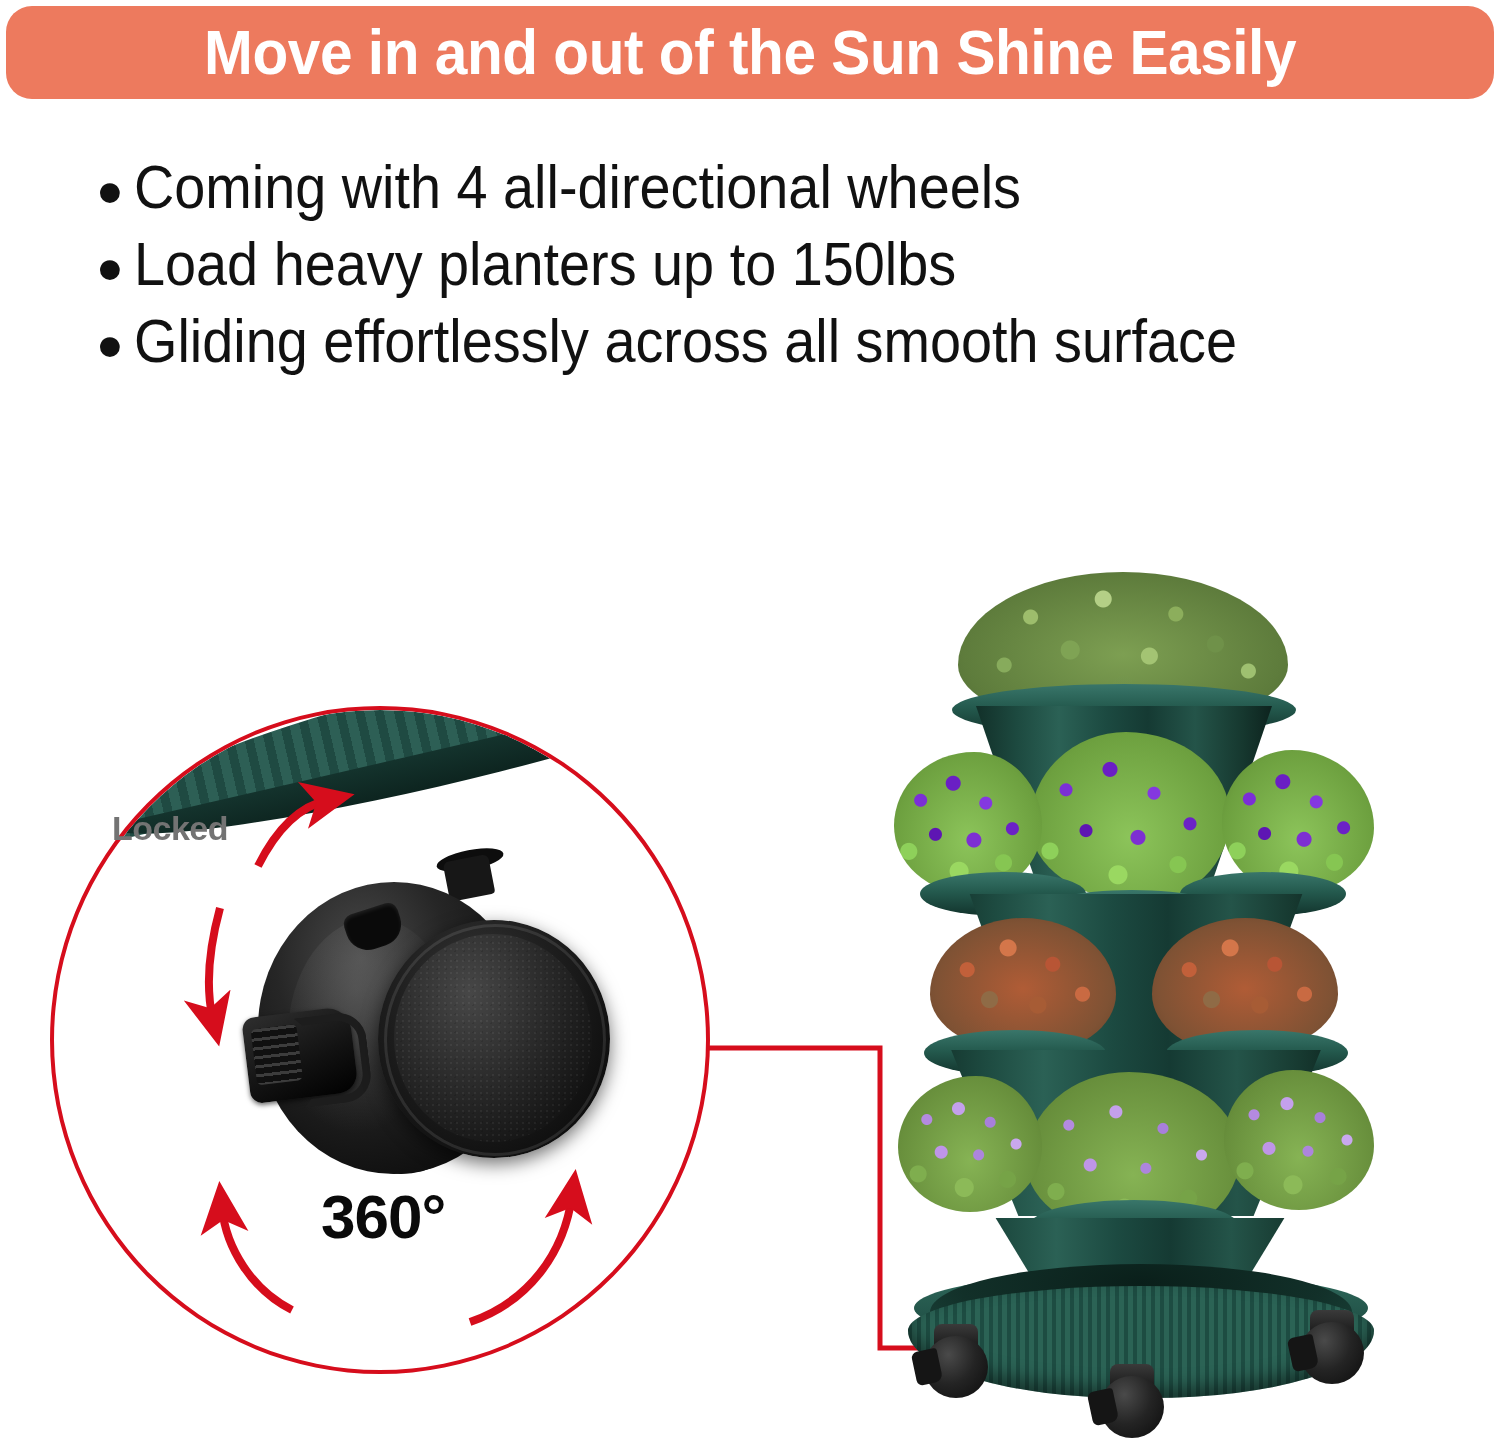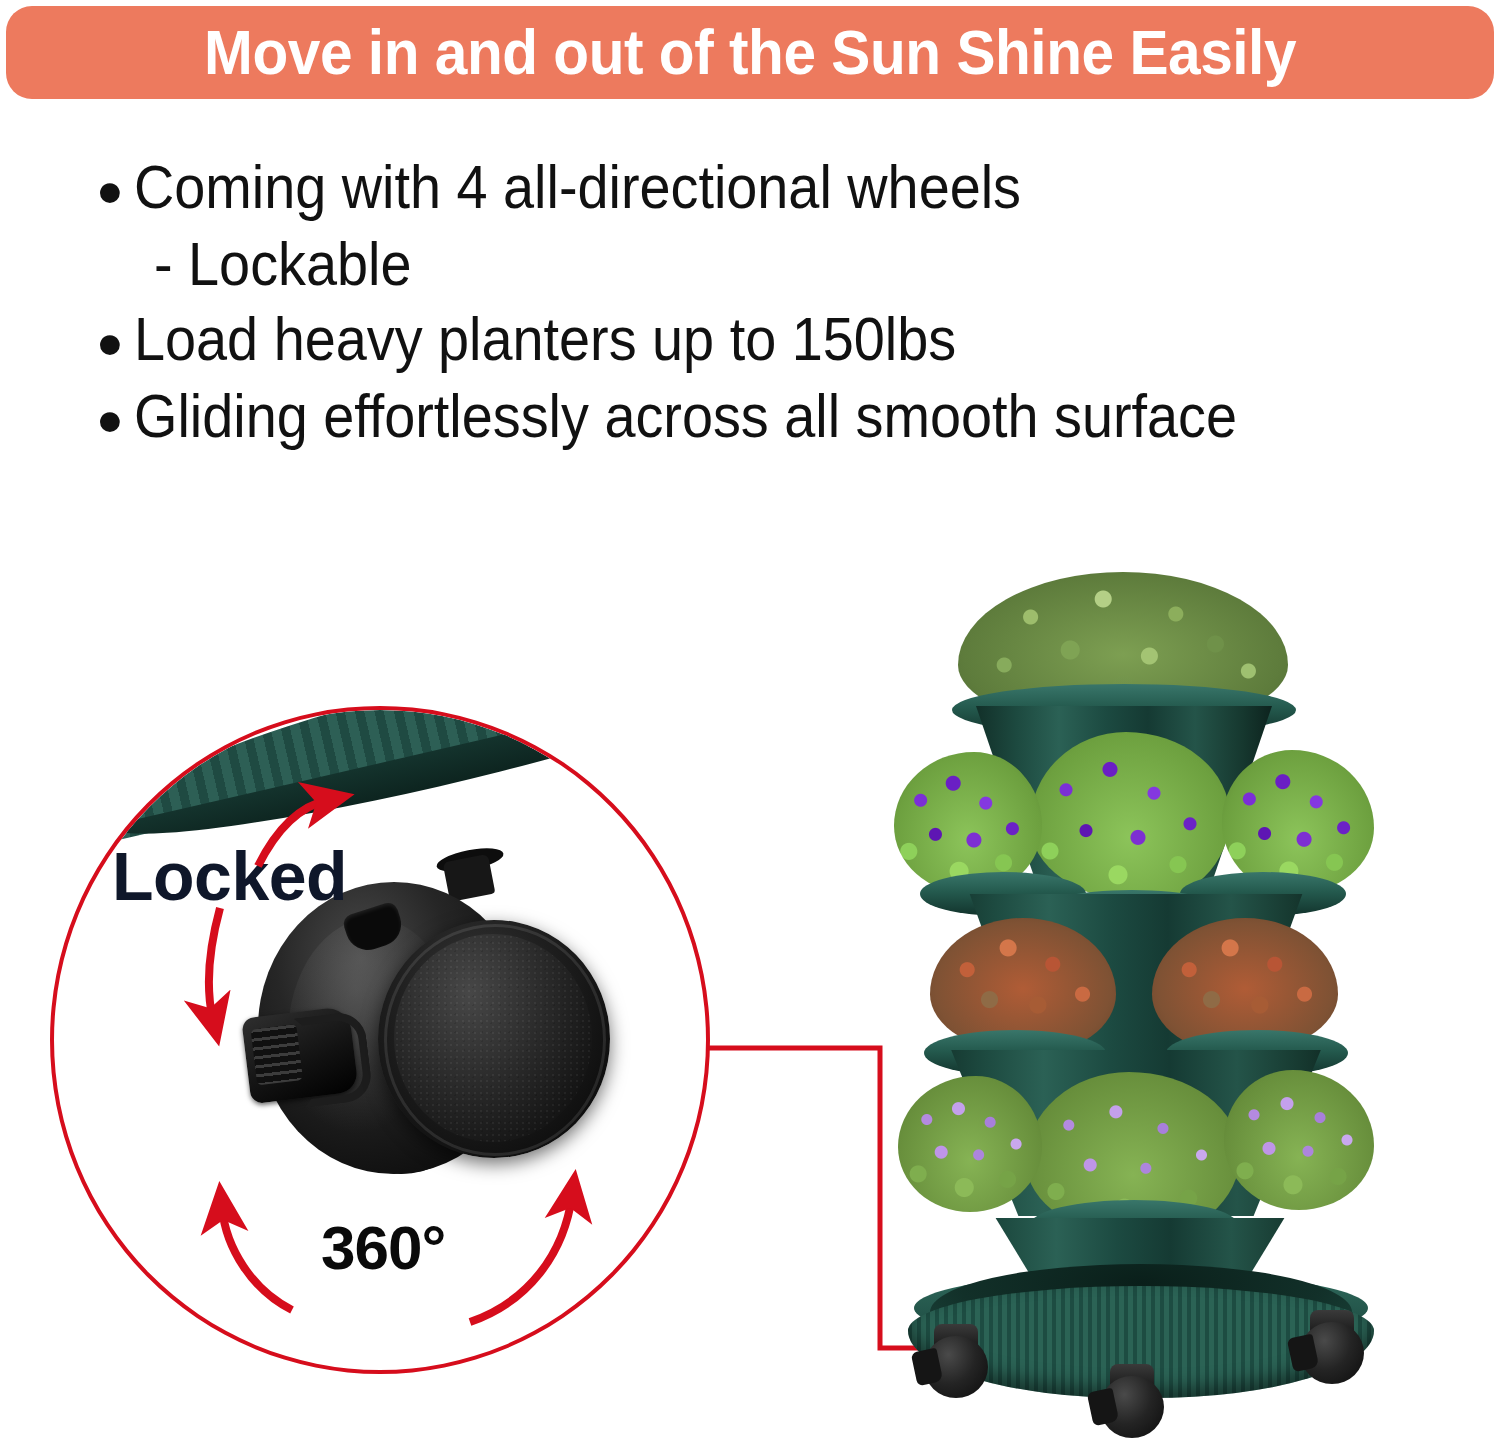--- a/index.html
+++ b/index.html
@@ -238,38 +238,37 @@
     position: absolute;
     left: 96px; top: 232px;
     width: 110px; height: 70px;
     background: #080808;
     border-radius: 50%;
   }
 
   
   #locked-label {
     position: absolute;
-    left: 112px; top: 842px;
+    left: 112px; top: 811px;
     font-family: "Liberation Sans", sans-serif;
     font-weight: 700;
-    font-size: 68px;
+    font-size: 34px;
     line-height: 1;
-    color: #0f172a;
+    color: #737373;
     letter-spacing: -0.5px;
   }
   #deg-label {
     position: absolute;
     left: 321px; top: 1186px;
     font-family: "Liberation Sans", sans-serif;
     font-weight: 700;
     font-size: 62px;
     line-height: 1;
     color: #0a0a0a;
     letter-spacing: -1px;
-    margin-top: 31px;
   }
   #callout-svg {
     position: absolute;
     left: 0; top: 0;
     width: 1500px; height: 1453px;
     pointer-events: none;
   }
 
   
   #planter-tower {
@@ -419,23 +418,20 @@
 </div>
 
 <div id="feature-list">
 
   <div class="bullet-row">
     <span class="bullet-dot">●</span>
     <span class="bullet-text">Coming with 4 all-directional wheels</span>
   </div>
 
 
-  <div class="sub-row">
-    <span class="sub-text">- Lockable</span>
-  </div>
 
   <div class="bullet-row">
     <span class="bullet-dot">●</span>
     <span class="bullet-text">Load heavy planters up to 150lbs</span>
   </div>
 
   <div class="bullet-row">
     <span class="bullet-dot">●</span>
     <span class="bullet-text">Gliding effortlessly across all smooth surface</span>
   </div>

